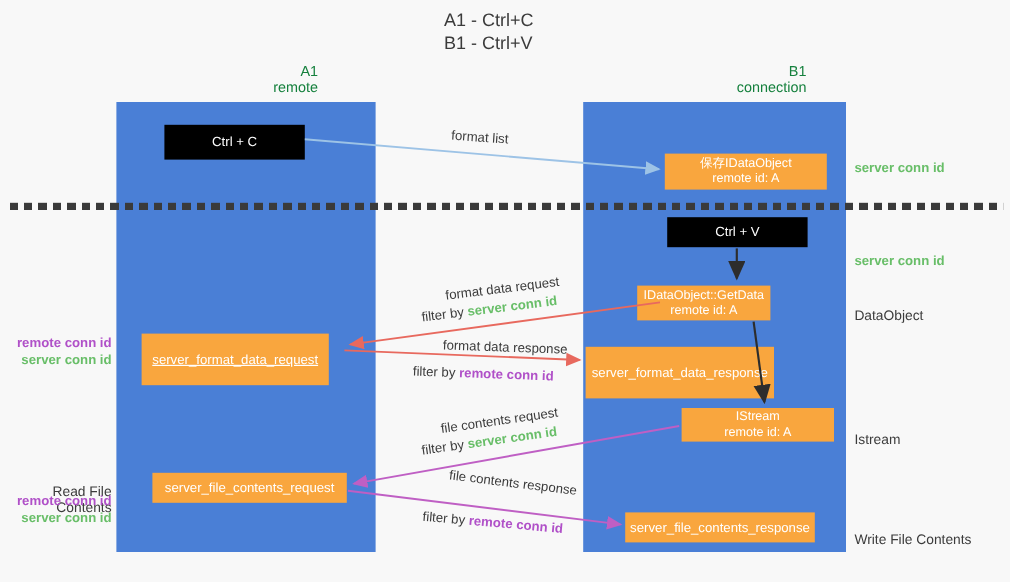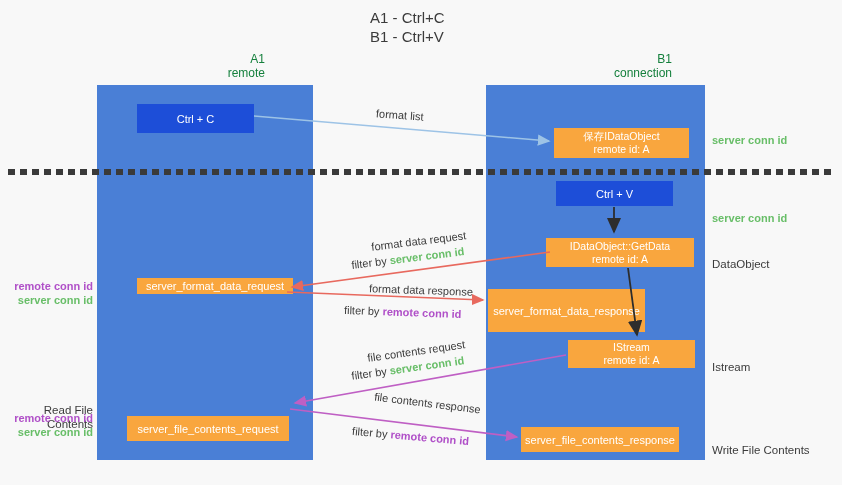--- a/index.html
+++ b/index.html
@@ -5,21 +5,21 @@
   html,body{margin:0;padding:0;background:#f8f8f8;font-family:"Liberation Sans",sans-serif;}
   .stage{position:relative;width:842px;height:485px;background:#f8f8f8;overflow:hidden;}
   .abs{position:absolute;}
   .title{left:370px;top:8px;font-size:15px;color:#3b3b3b;line-height:19px;white-space:pre;}
   .col-header{width:120px;text-align:right;font-size:12px;color:#15803d;line-height:14px;}
   .lifeline{background:#4a7fd6;}
   .divider{left:8px;top:169px;width:828px;height:6px;
     background-image:repeating-linear-gradient(90deg,#3a3a3a 0 7px,rgba(0,0,0,0) 7px 12px);}
   .node{display:flex;align-items:center;justify-content:center;text-align:center;
     color:#fff;box-sizing:border-box;}
-  .green{background:#1d4ed8;font-size:11px;}
+  .green{background:#000000;font-size:11px;}
   .orange{background:#f9a63e;}
   .two-line{font-size:10.5px;line-height:13px;flex-direction:column;}
   .msg{font-size:11px;}
   .side{font-size:11px;font-weight:700;line-height:14px;}
   .side .purple{color:#b050c8;display:block;}
   .side .greenlbl{color:#68be68;display:block;}
   .plain{font-size:11.5px;color:#3b3b3b;font-weight:400;margin-top:12px;}
   .left-block{width:93px;text-align:right;}
   .arrow-label{font-size:11px;color:#3b3b3b;white-space:nowrap;transform-origin:center;}
   .arrow-label .greenlbl{color:#68be68;font-weight:700;}
@@ -53,39 +53,39 @@
 
   <div class="abs node orange two-line" style="left:554px;top:128px;width:135px;height:30px;">
     <span>保存IDataObject</span>
     <span>remote id: A</span>
   </div>
 
   <div class="abs node green" style="left:556px;top:181px;width:117px;height:25px;">
     <span>Ctrl + V</span>
   </div>
 
-  <div class="abs node orange two-line" style="left:546px;top:238px;width:148px;height:29px;">
+  <div class="abs node orange two-line" style="left:531px;top:238px;width:111px;height:29px;">
     <span>IDataObject::GetData</span>
     <span>remote id: A</span>
   </div>
 
-  <div class="abs node orange msg" style="left:137px;top:278px;width:156px;height:16px;">
+  <div class="abs node orange msg" style="left:118px;top:278px;width:156px;height:43px;text-decoration:underline;">
     <span>server_format_data_request</span>
   </div>
 
   <div class="abs node orange msg" style="left:488px;top:289px;width:157px;height:43px;">
     <span>server_format_data_response</span>
   </div>
 
   <div class="abs node orange two-line" style="left:568px;top:340px;width:127px;height:28px;">
     <span>IStream</span>
     <span>remote id: A</span>
   </div>
 
-  <div class="abs node orange msg" style="left:127px;top:394px;width:162px;height:25px;margin-top:22px;">
+  <div class="abs node orange msg" style="left:127px;top:394px;width:162px;height:25px;">
     <span>server_file_contents_request</span>
   </div>
 
   <div class="abs node orange msg" style="left:521px;top:427px;width:158px;height:25px;">
     <span>server_file_contents_response</span>
   </div>
 
   <div class="abs arrow-label" style="left:376px;top:109px;transform:rotate(4deg);">
     <span>format list</span>
   </div>

